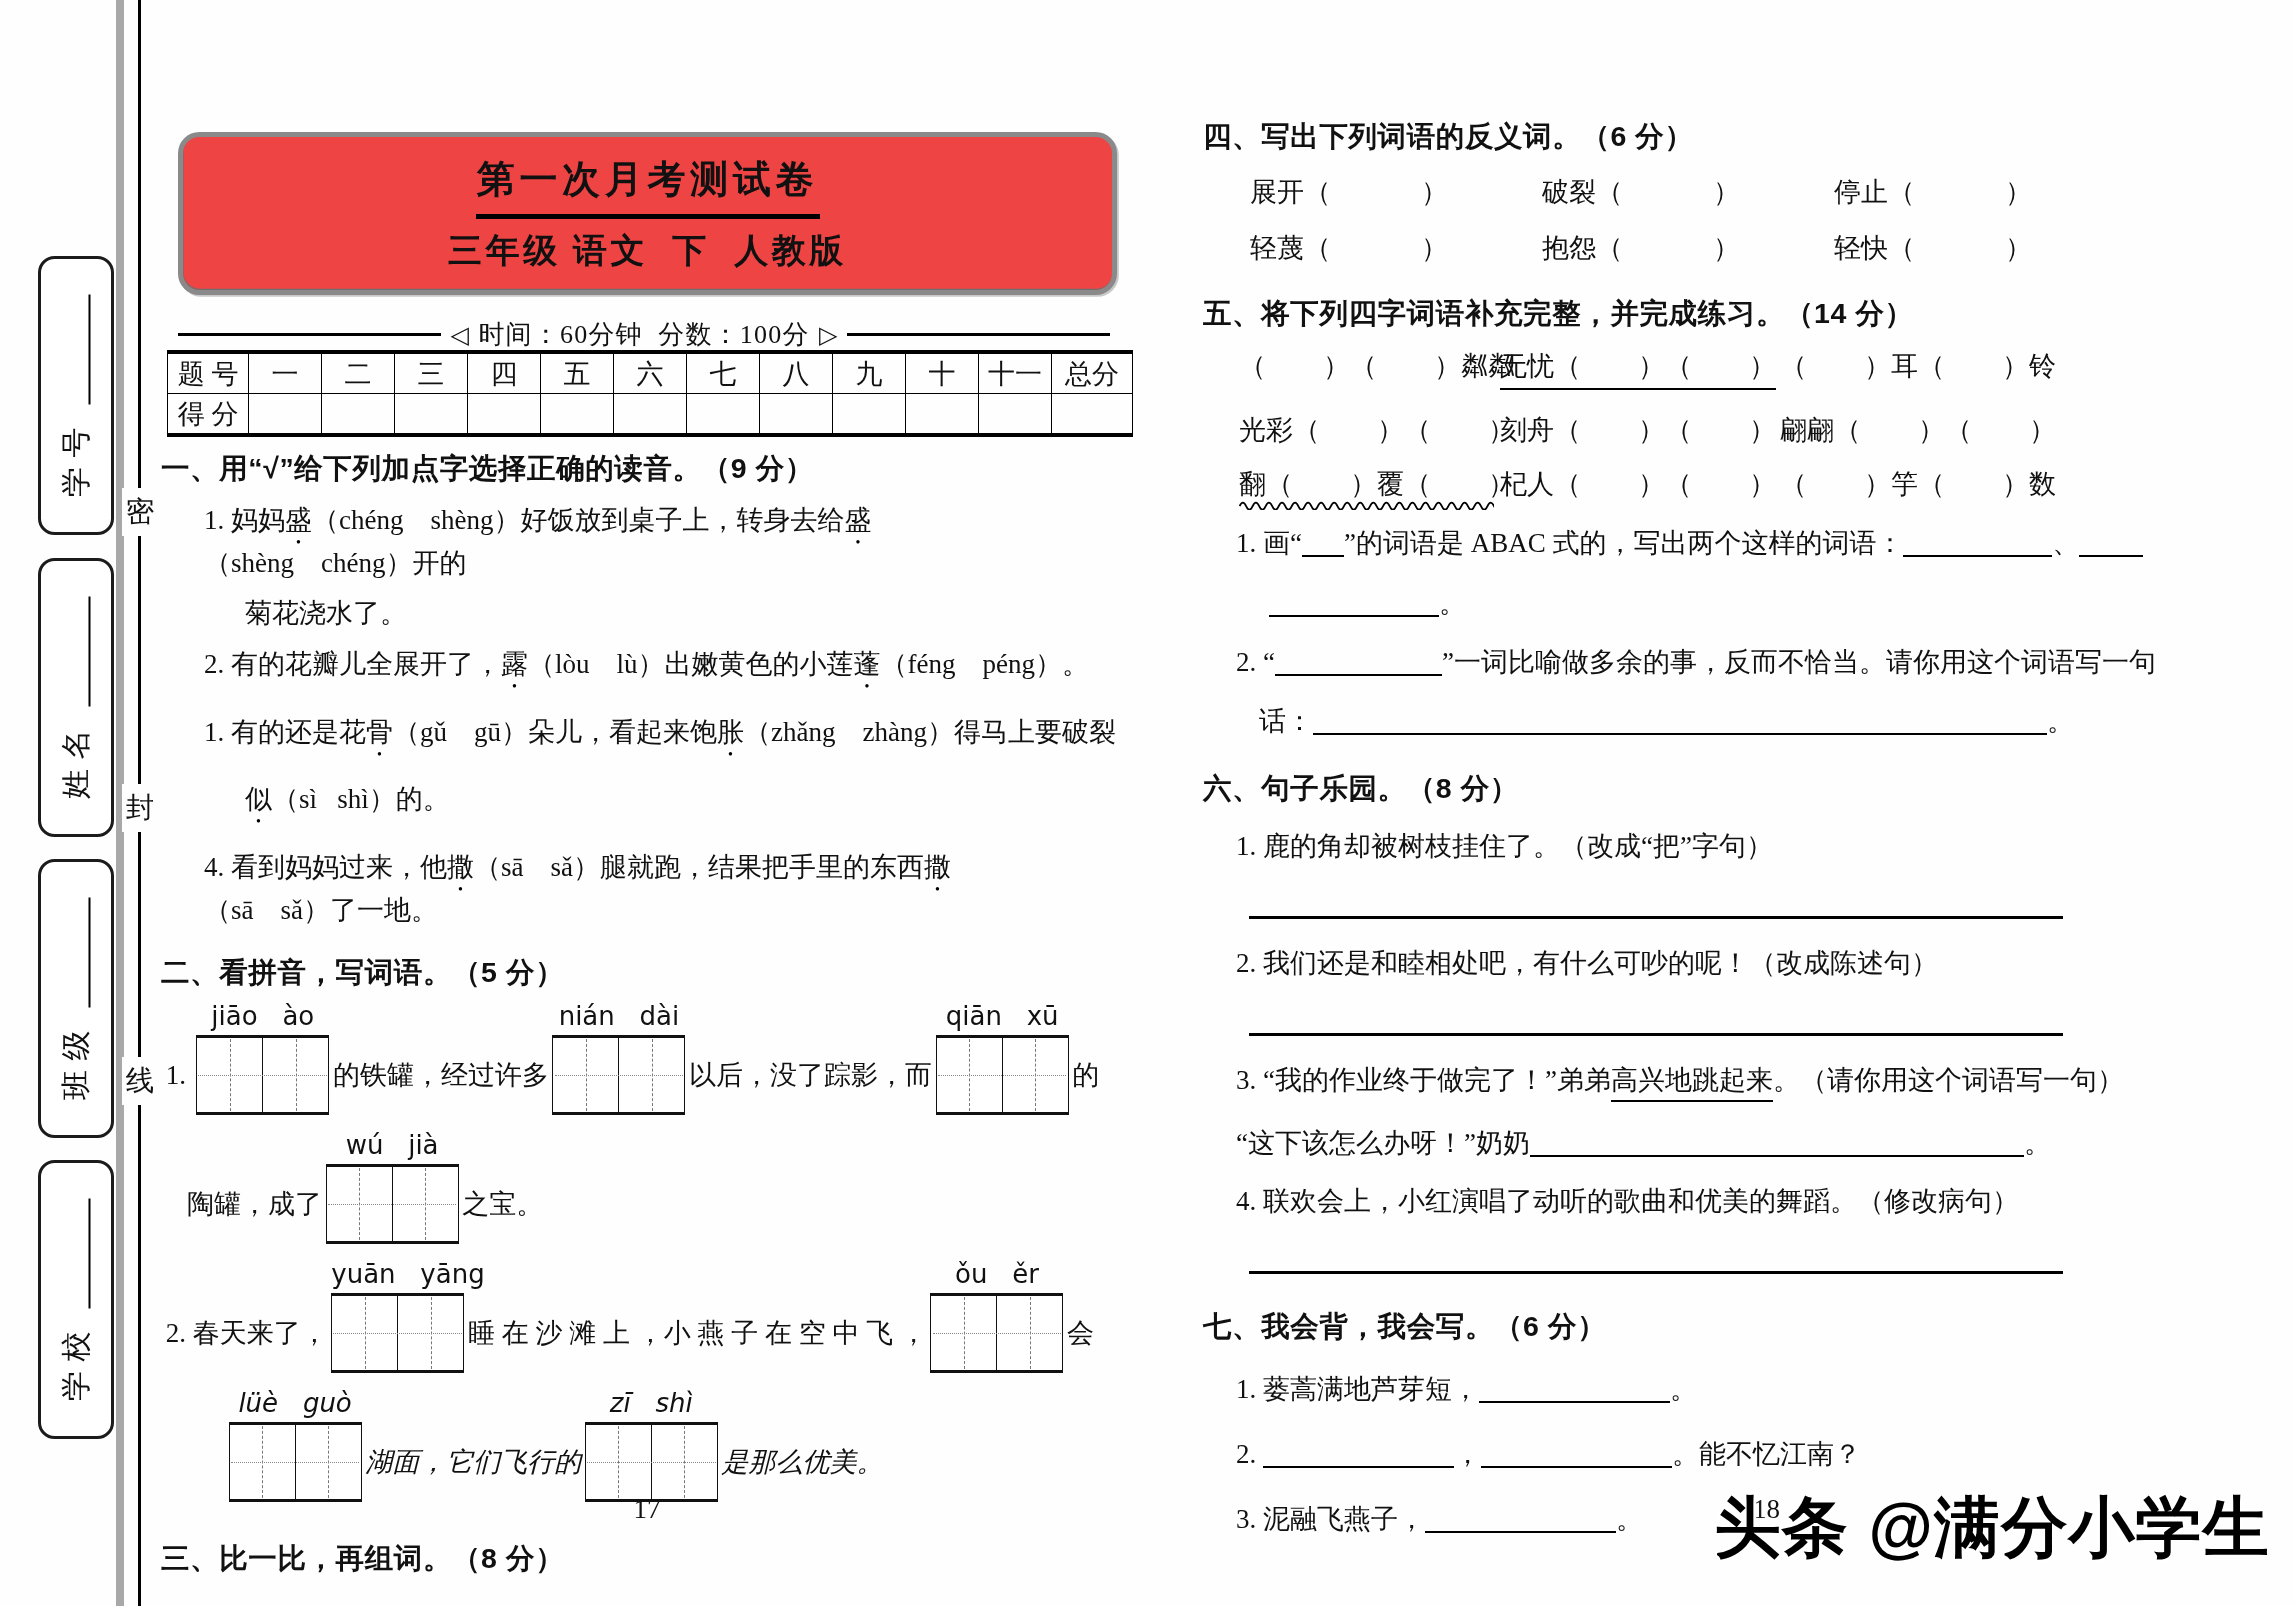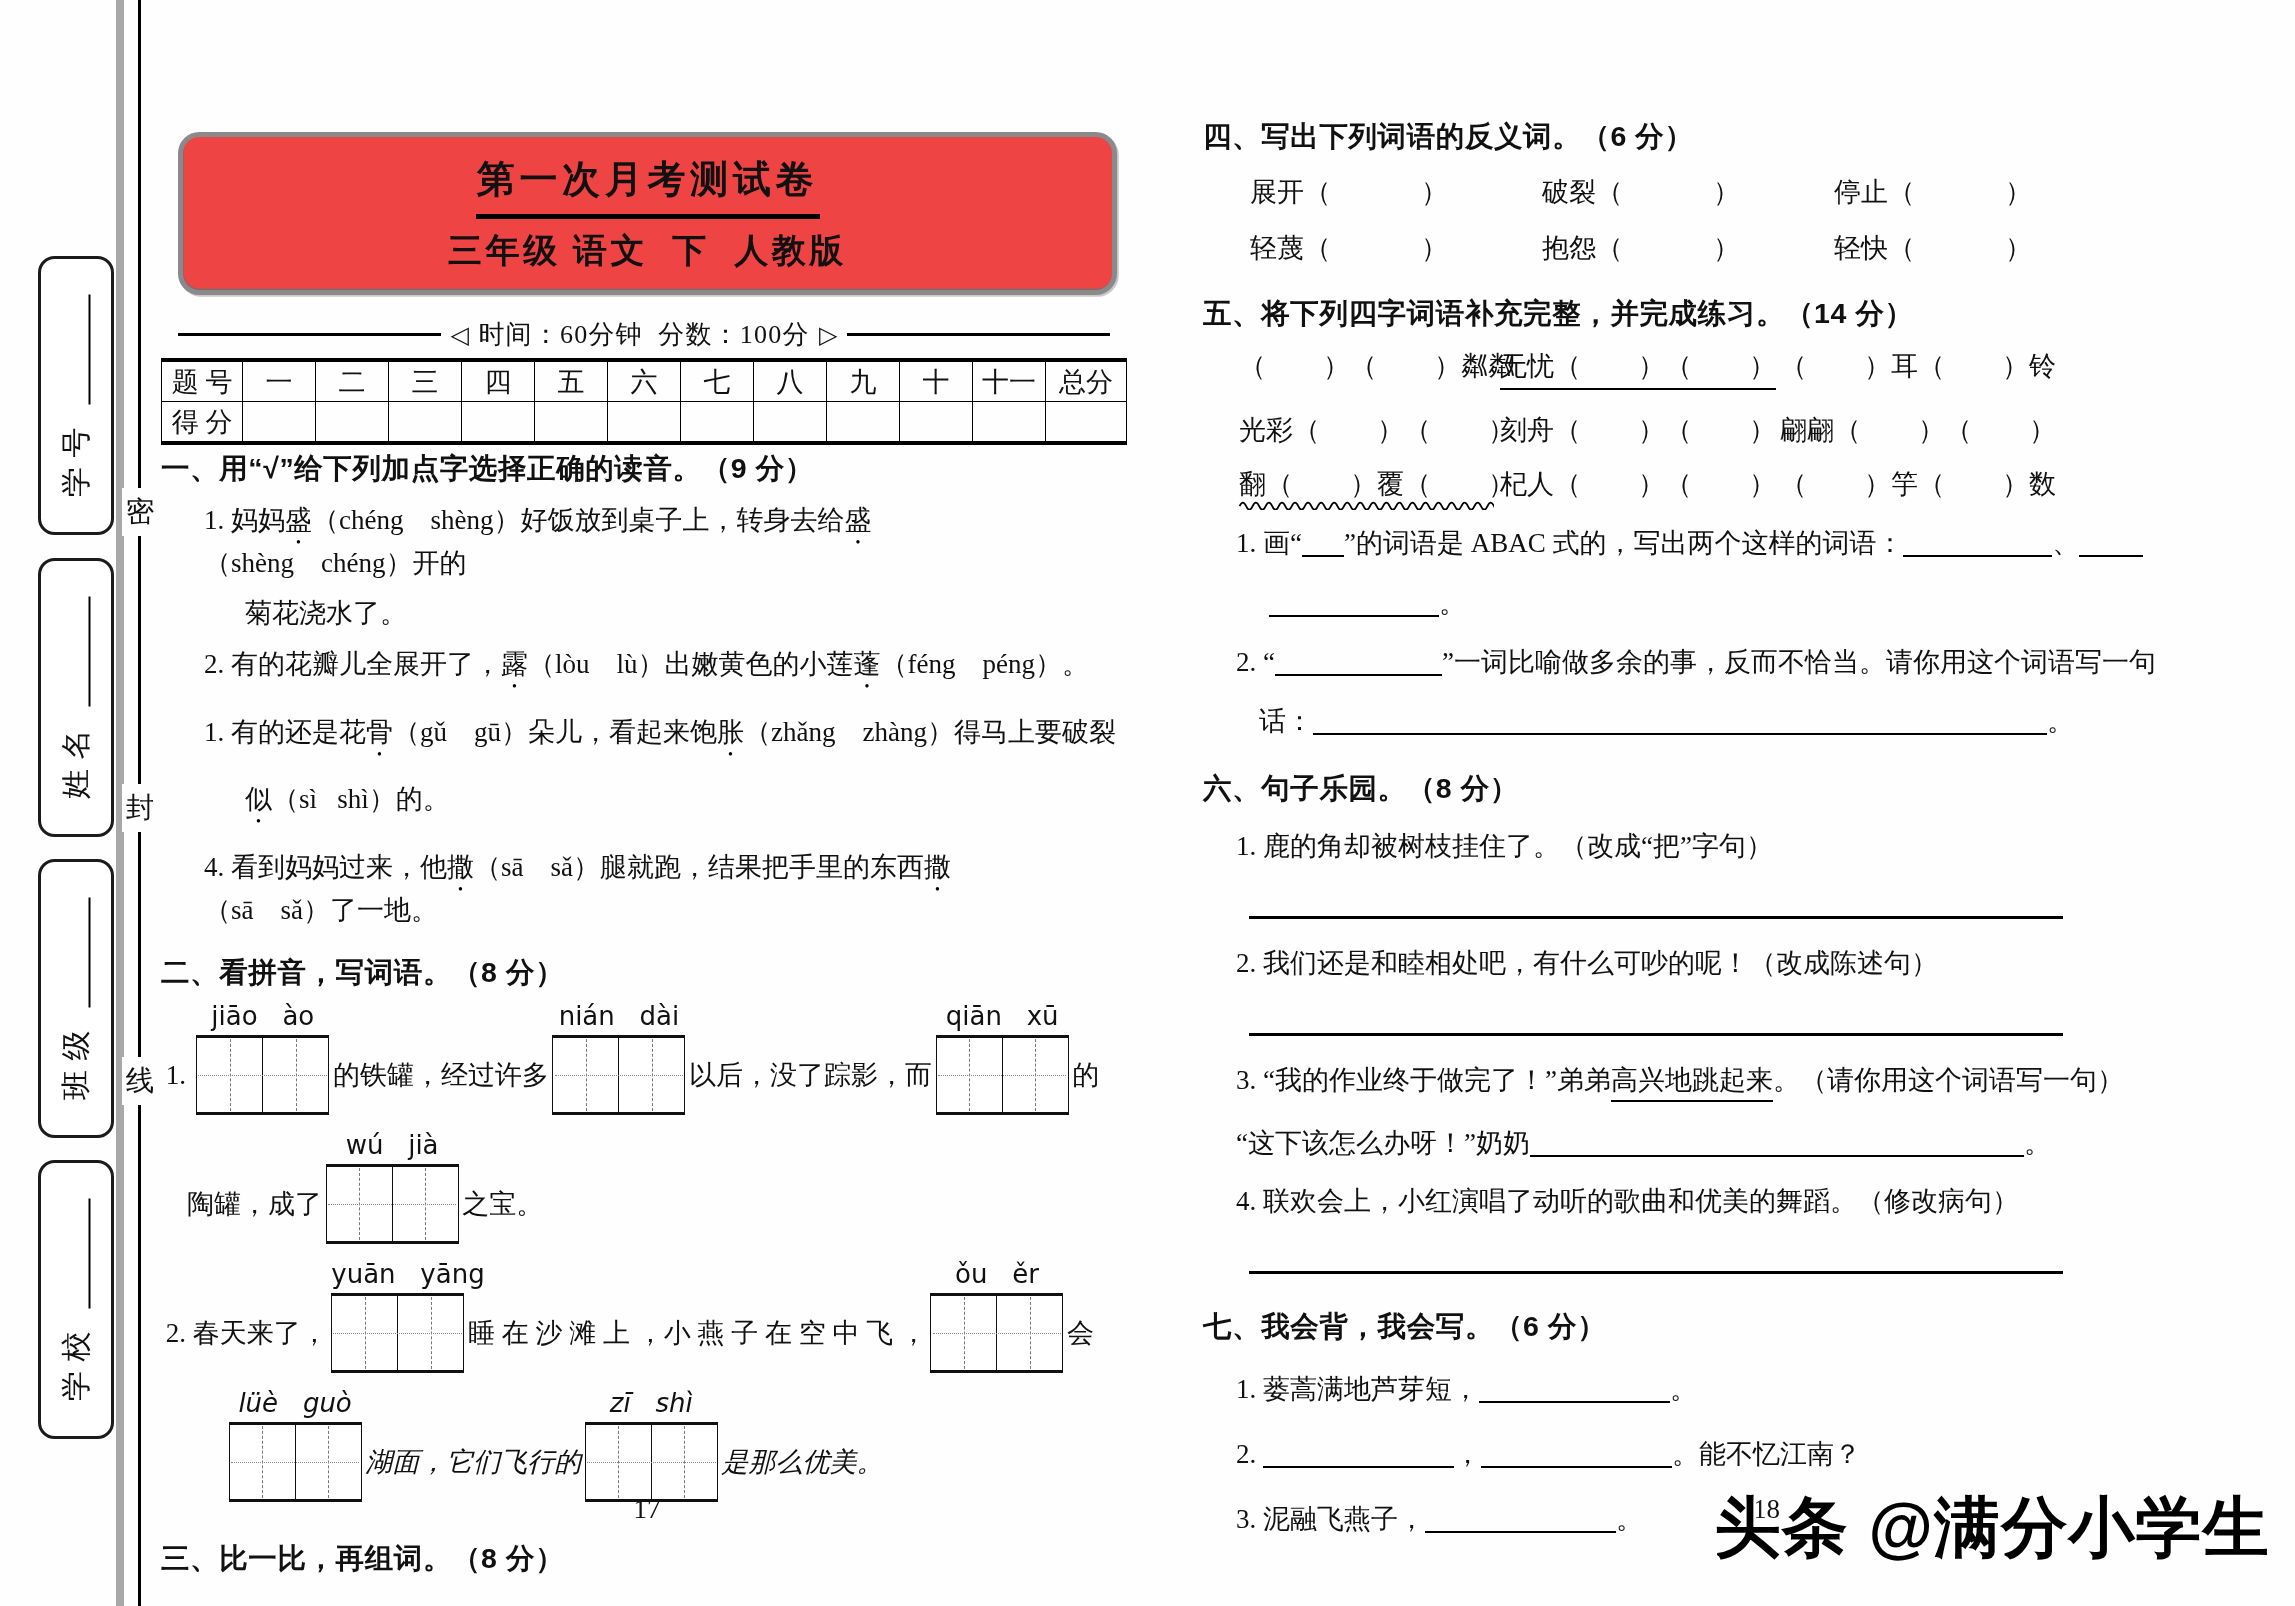--- a/index.html
+++ b/index.html
@@ -26,22 +26,22 @@
             box-shadow:1.8px 1.8px 0 #c9c9c9, inset 0.6px -1.2px 0 #6f6f6f;}
   .t1{margin-top:16.6px;text-align:center;font-size:38px;font-weight:bold;letter-spacing:4.7px;}
   .trule{width:344px;height:4.7px;background:#000;margin:9.5px auto 9.5px;}
   .t2{text-align:center;font-size:34px;font-weight:bold;letter-spacing:3.6px;white-space:pre;}
   
   .metaline{position:absolute;left:178px;top:317px;width:932px;display:flex;align-items:center;}
   .metaline .rule{flex:1;height:3px;background:#000;}
   .metaline .tri{font-size:24px;padding:0 9.5px;font-family:"DejaVu Sans",sans-serif;}
   .metaline .mtext{font-size:26px;white-space:pre;letter-spacing:1.2px;}
   
-  .scoretable{position:absolute;left:161px;top:350px;border-collapse:collapse;
-              border-top:4.2px solid #000;border-bottom:4.2px solid #000;margin-top:8px;}
+  .scoretable{position:absolute;left:167px;top:350px;border-collapse:collapse;
+              border-top:4.2px solid #000;border-bottom:4.2px solid #000;}
   .scoretable td{border:1.8px solid #000;height:37px;text-align:center;font-size:27px;white-space:pre;}
   .scoretable td.c0{width:78px;} .scoretable td.cn{width:70px;} .scoretable td.cz{width:78px;}
   
   .col{position:absolute;font-size:27px;line-height:1;}
   .lcol{left:161px;top:454px;width:955px;}
   .rcol{left:1203px;top:122px;width:1068px;}
   .h{font-family:"Liberation Sans","DejaVu Sans",sans-serif;font-weight:bold;font-size:28.5px;
      margin:0 0 6px 0;letter-spacing:0.6px;}
   .pre{white-space:pre;}
   .iline{margin-top:22.5px;padding-left:43px;}
@@ -175,21 +175,21 @@
     <div class="h">一、用“√”给下列加点字选择正确的读音。（9 分）</div>
     <div>
         <div class="iline"><span class="pre">1. 妈妈</span><span class="pre dot">盛</span><span class="pre">（chéng    shèng）好饭放到桌子上，转身去给</span><span class="pre dot">盛</span><span class="pre">（shèng    chéng）开的</span></div>
         <div class="icont"><span class="pre">菊花浇水了。</span></div>
         <div class="iline"><span class="pre">2. 有的花瓣儿全展开了，</span><span class="pre dot">露</span><span class="pre">（lòu    lù）出嫩黄色的小莲</span><span class="pre dot">蓬</span><span class="pre">（féng    péng）。</span></div>
         <div class="iline"><span class="pre">1. 有的还是花</span><span class="pre dot">骨</span><span class="pre">（gǔ    gū）朵儿，看起来饱</span><span class="pre dot">胀</span><span class="pre">（zhǎng    zhàng）得马上要破裂</span></div>
         <div class="icont"><span class="pre dot">似</span><span class="pre">（sì   shì）的。</span></div>
         <div class="iline"><span class="pre">4. 看到妈妈过来，他</span><span class="pre dot">撒</span><span class="pre">（sā    sǎ）腿就跑，结果把手里的东西</span><span class="pre dot">撒</span><span class="pre">（sā    sǎ）了一地。</span></div>
       </div>
 
-    <div class="h" style="margin-top:34px;">二、看拼音，写词语。（8 分）</div>
+    <div class="h" style="margin-top:34px;">二、看拼音，写词语。（5 分）</div>
     <div>
         <div class="pyline" style="padding-left: 4.7px;"><span class="pre">1. </span><div class="pybox"><div class="py">jiāo   ào</div><div class="tzg"><div class="cell"></div><div class="cell"></div></div></div><span class="pre">的铁罐，经过许多</span><div class="pybox"><div class="py">nián   dài</div><div class="tzg"><div class="cell"></div><div class="cell"></div></div></div><span class="pre">以后，没了踪影，而</span><div class="pybox"><div class="py">qiān   xū</div><div class="tzg"><div class="cell"></div><div class="cell"></div></div></div><span class="pre">的</span></div>
         <div class="pyline" style="padding-left: 26px;"><span class="pre">陶罐，成了</span><div class="pybox"><div class="py">wú   jià</div><div class="tzg"><div class="cell"></div><div class="cell"></div></div></div><span class="pre">之宝。</span></div>
         <div class="pyline" style="padding-left: 4.7px;"><span class="pre">2. 春天来了，</span><div class="pybox"><div class="py">yuān   yāng</div><div class="tzg"><div class="cell"></div><div class="cell"></div></div></div><span class="pre">睡 在 沙 滩 上 ，小 燕 子 在 空 中 飞 ，</span><div class="pybox"><div class="py">ǒu   ěr</div><div class="tzg"><div class="cell"></div><div class="cell"></div></div></div><span class="pre">会</span></div>
         <div class="pyline" style="padding-left: 64px; font-style: italic;"><div class="pybox"><div class="py">lüè   guò</div><div class="tzg"><div class="cell"></div><div class="cell"></div></div></div><span class="pre">湖面，它们飞行的</span><div class="pybox"><div class="py">zī   shì</div><div class="tzg"><div class="cell"></div><div class="cell"></div></div></div><span class="pre">是那么优美。</span></div>
       </div>
 
     <div class="h" style="margin-top:42px;">三、比一比，再组词。（8 分）</div>
 
   </div>

